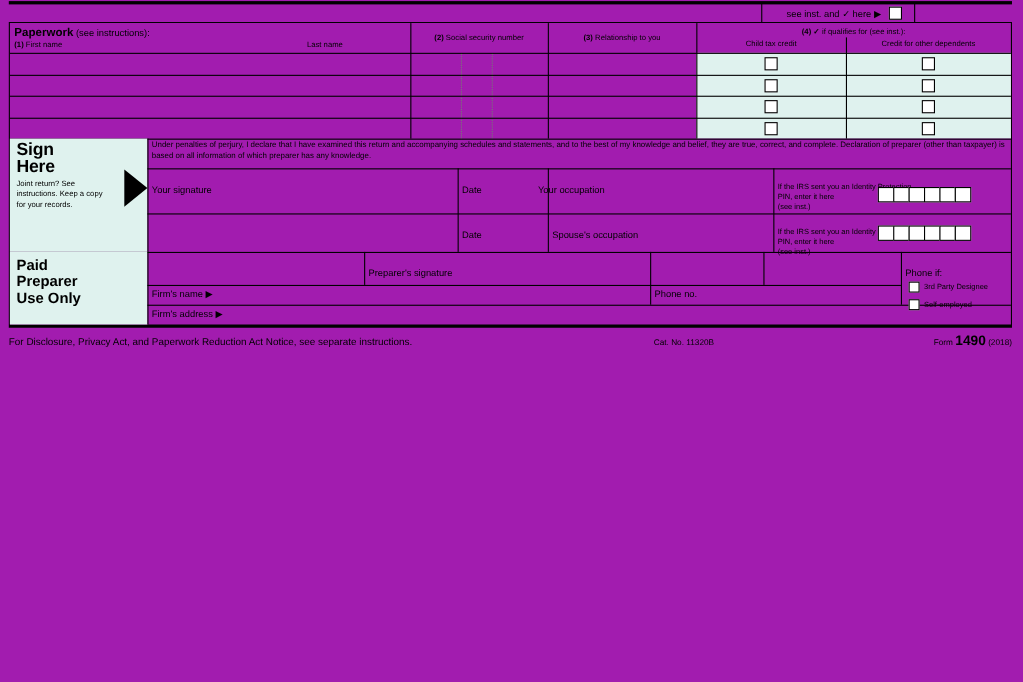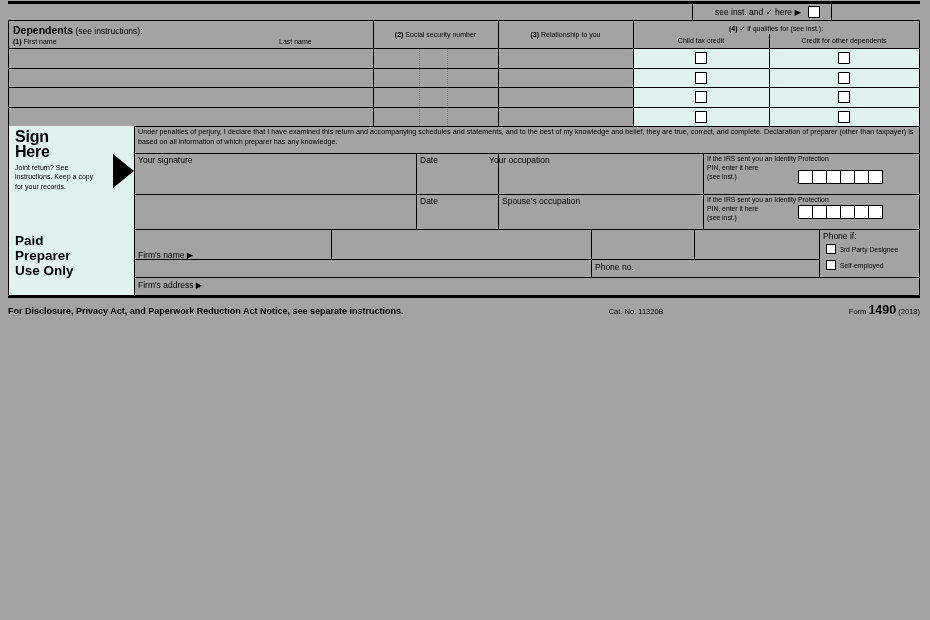--- a/index.html
+++ b/index.html
@@ -1,18 +1,18 @@
 <!DOCTYPE html>
 <html style="--teal: #dff2ee;"><head>
 <meta charset="utf-8">
 <style>
   * { margin:0; padding:0; box-sizing:border-box; }
   html,body { background:#fff; }
   body { width:930px; height:620px; font-family:"Liberation Sans", sans-serif; color:#000; position:relative; }
-  #page { position:absolute; left:0; top:0; width:930px; height:620px; background:#a3a3a3; overflow:hidden; }
+  #page { position:absolute; left:0; top:0; width:930px; height:620px; background:#a21caf; overflow:hidden; }
 
   .vline { position:absolute; width:0; border-left:1px solid #000; }
   .hline { position:absolute; height:0; border-top:1px solid #000; }
   .vdots { position:absolute; width:0; border-left:1px dotted #777; }
   .teal-bg { position:absolute; background:var(--teal,#dff2ee); }
 
   .cb { background:#fff; border:1px solid #000; display:inline-block; }
   .cb12 { width:12px; height:12px; }
   .cb10 { width:10px; height:10px; flex:0 0 auto; }
 
@@ -34,33 +34,33 @@
   .dcell { position:absolute; top:0; height:100%; }
   .dep-row .cb { position:absolute; top:50%; transform:translateY(-50%); }
   .cba { left:686px; } .cbb { left:829px; }
 
   .sign-title { position:absolute; left:6px; top:108px; width:60px; font-size:16px; line-height:15px; font-weight:bold; letter-spacing:-0.2px; }
   .sign-note  { position:absolute; left:6px; top:142px; width:82px; font-size:7px; line-height:1.35; }
   .sign-arrow { position:absolute; left:104px; top:133px; width:0; height:0;
                 border-top:17px solid transparent; border-bottom:17px solid transparent; border-left:21px solid #000; }
   .perjury { position:absolute; left:129px; top:106px; width:778px; font-size:7.2px; line-height:1.45; }
 
-  .fcell { position:absolute; padding:2px 4px; font-size:8.5px; }
+  .fcell { position:absolute; padding:14px 4px; font-size:8.5px; }
   .flabel { font-size:8.5px; }
   .pin-l1 { font-size:6.8px; line-height:1.3; }
   .pin-l2 { font-size:6.8px; line-height:1.3; width:58px; }
   .pin-boxes { position:absolute; left:96px; display:flex; }
   .pin-box { width:15px; height:14px; border:1px solid #000; background:#fff; margin-left:-1px; }
 
   .prep-title { position:absolute; left:6px; top:212px; width:72px; font-size:13.5px; line-height:15px; font-weight:bold; }
   .chkrow { display:flex; align-items:center; gap:4px; margin:3px 0 0 3px; }
   .chklabel { font-size:6.8px; }
 
   .footer { position:absolute; left:8px; top:303px; width:912px; display:flex; justify-content:space-between; align-items:baseline; }
-  .f-notice { font-size:9px; font-weight:bold; }
+  .f-notice { font-size:9px; font-weight:normal; }
   .f-cat { font-size:7.5px;margin-left:20px; }
   .f-form { font-size:7.5px; }
   .f-1040 { font-size:12.5px; font-weight:bold; }
 </style>
 </head>
 <body>
 
 <div id="page">
 
   <div class="top-thick-line"></div>
@@ -79,21 +79,21 @@
     <div class="vline" style="left:624px;top:0;height:105px"></div>
     <div class="vline" style="left:760px;top:13px;height:92px"></div>
     <div class="vdots" style="left:410px;top:27px;height:78px"></div>
     <div class="vdots" style="left:438px;top:27px;height:78px"></div>
     <div class="hline" style="left:0;top:27px;width:910px"></div>
     <div class="hline" style="left:0;top:47px;width:910px"></div>
     <div class="hline" style="left:0;top:66px;width:910px"></div>
     <div class="hline" style="left:0;top:86px;width:910px"></div>
     <div class="hline" style="left:0;top:105px;width:910px"></div>
 
-    <div class="dep-title"><span>Dependents</span><span class="suffix"> (see instructions):</span></div>
+    <div class="dep-title"><span>Paperwork</span><span class="suffix"> (see instructions):</span></div>
     <div class="dep-h" style="left:4px;top:17px"><b>(1)</b><span> First name</span></div>
     <div class="dep-h" style="left:270px;top:17px">Last name</div>
     <div class="dep-h ctr" style="left:364px;top:0;width:125px;height:27px">
         <span><b>(2)</b><span> Social security number</span></span>
       </div>
     <div class="dep-h ctr" style="left:489px;top:0;width:135px;height:27px">
         <span><b>(3)</b><span> Relationship to you</span></span>
       </div>
     <div class="dep-h" style="left:624px;top:4px;width:286px;text-align:center"><b>(4) ✓</b><span> if qualifies for (see inst.):</span></div>
     <div class="dep-h" style="left:624px;top:16px;width:136px;text-align:center">Child tax credit</div>
@@ -187,32 +187,35 @@
     <div class="vline" style="left:125px;top:208px;height:66px"></div>
     <div class="prep-title">Paid Preparer Use Only</div>
 
     <div class="vline" style="left:322px;top:208px;height:30px"></div>
     <div class="vline" style="left:582px;top:208px;height:48px"></div>
     <div class="vline" style="left:685px;top:208px;height:30px"></div>
     <div class="vline" style="left:810px;top:208px;height:48px"></div>
     <div class="hline" style="left:125px;top:238px;width:685px"></div>
     <div class="hline" style="left:125px;top:256px;width:785px"></div>
 
+    <div class="fcell" style="left:322px;top:208px;width:260px;height:30px">
+      <span class="flabel">Preparer's signature</span>
+    </div>
     <div class="fcell" style="left:810px;top:208px;width:100px;height:48px">
       <span class="flabel">Phone if:</span>
       <div class="chkrow">
         <span class="cb cb10"></span>
         <span class="chklabel">3rd Party Designee</span>
       </div>
       <div class="chkrow" style="margin-top:6px">
         <span class="cb cb10"></span>
         <span class="chklabel">Self-employed</span>
       </div>
     </div>
-    <div class="fcell" style="left:125px;top:226px;width:457px;height:18px;padding-top:3px">
+    <div class="fcell" style="left:125px;top:238px;width:457px;height:18px;padding-top:3px">
       <span class="flabel">Firm's name ▶</span>
     </div>
     <div class="fcell" style="left:125px;top:256px;width:785px;height:18px;padding-top:3px">
       <span class="flabel">Firm's address ▶</span>
     </div>
     <div class="fcell" style="left:582px;top:238px;width:228px;height:18px;padding-top:3px">
       <span class="flabel">Phone no.</span>
     </div>
 
   </div>

